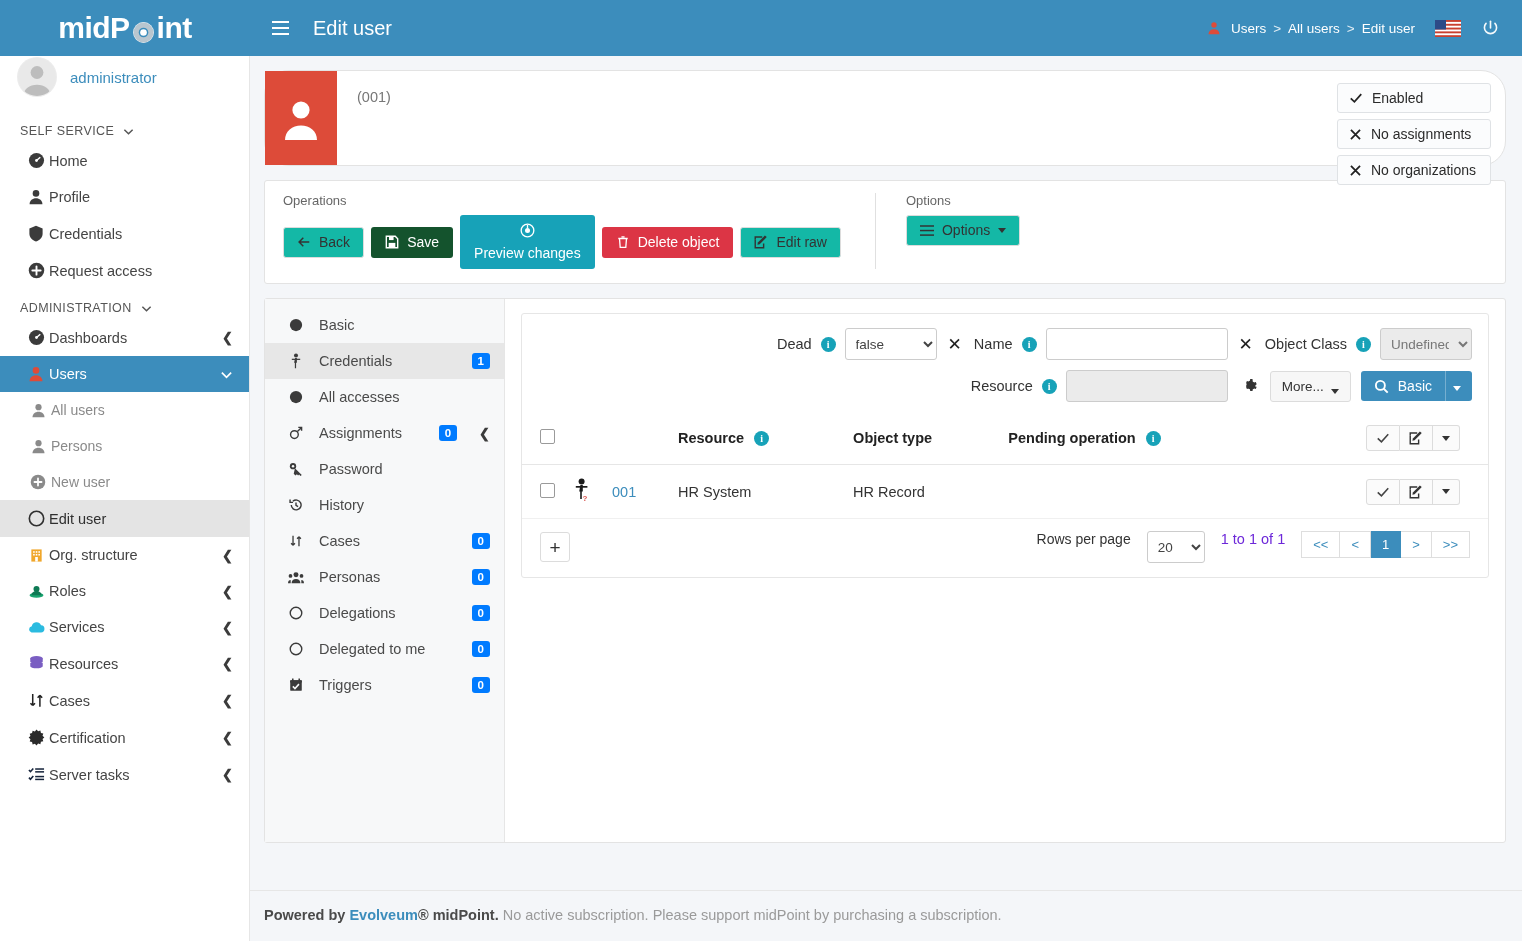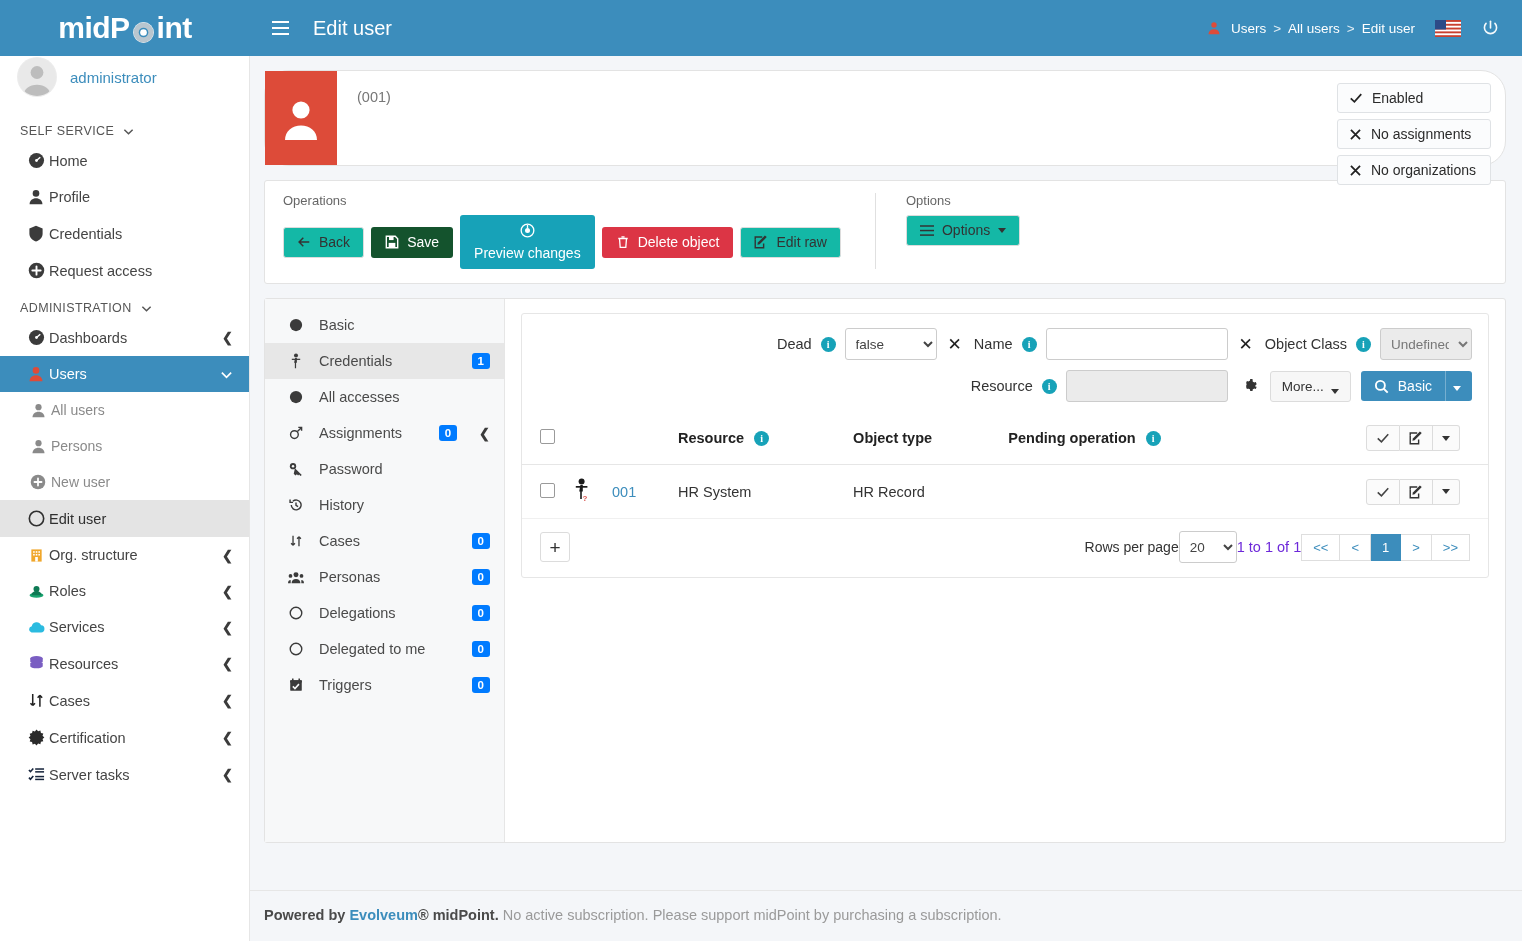--- a/index.html
+++ b/index.html
@@ -212,21 +212,21 @@
 
   
   .tfoot {
     display: flex; align-items: center; padding: 12px 18px 14px 18px; gap: 16px;
   }
   .plus-btn {
     border: 1px solid #dcdcdc; background: #fff; border-radius: 3px;
     width: 30px; height: 30px; display: flex; align-items: center; justify-content: center;
     font-size: 19px; color: #333; cursor: pointer; line-height: 1;
   }
-  .tfoot-right { margin-left: auto; display: flex; align-items: center; }
+  .tfoot-right { margin-left: auto; display: flex; align-items: flex-start; gap: 16px; }
   .rpp-label { font-size: 14px; color: #333; }
   .range-text { font-size: 14.5px; color: #6d28d9; }
   .pager { display: flex; }
   .pager > div {
     border: 1px solid #dedede; background: #fff; color: #3c8dbc;
     padding: 5px 11px; font-size: 13px; cursor: pointer; min-width: 27px; text-align: center;
   }
   .pager > div + div { border-left: none; }
   .pager > div.active { background: #3c8dbc; color: #fff; border-color: #3c8dbc; }
 

